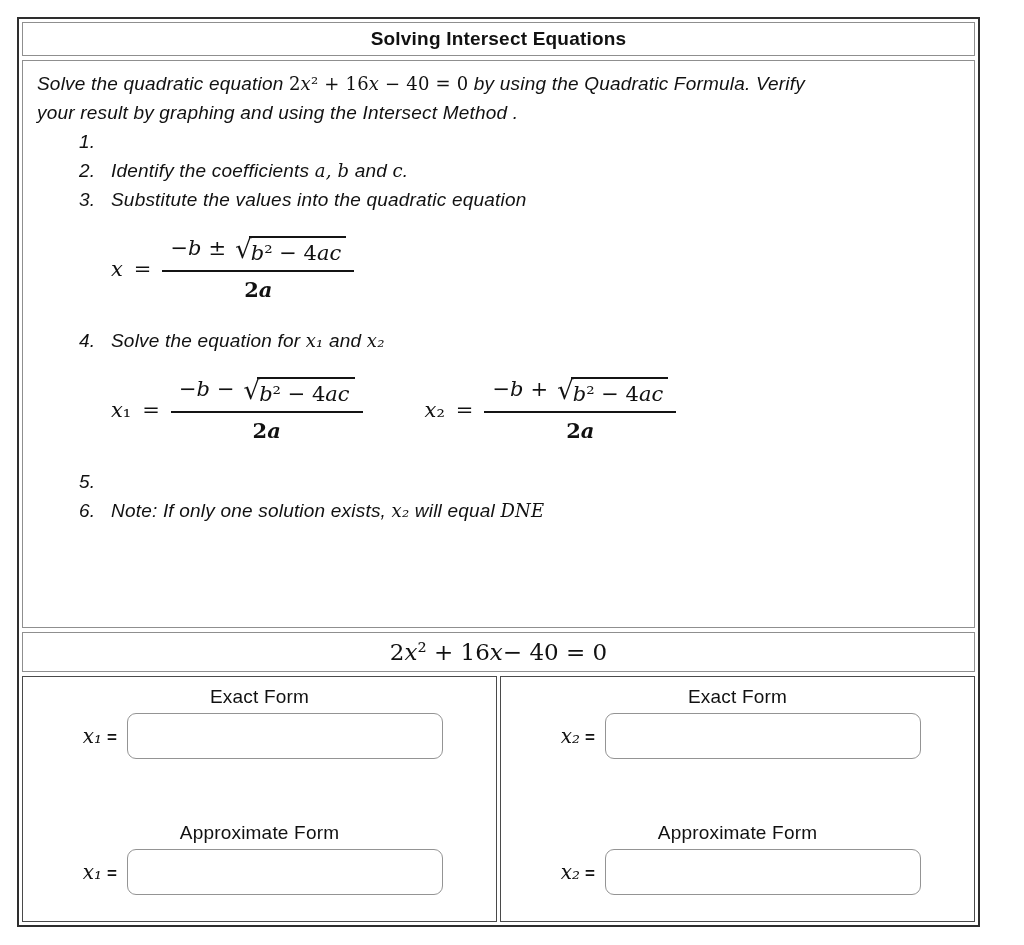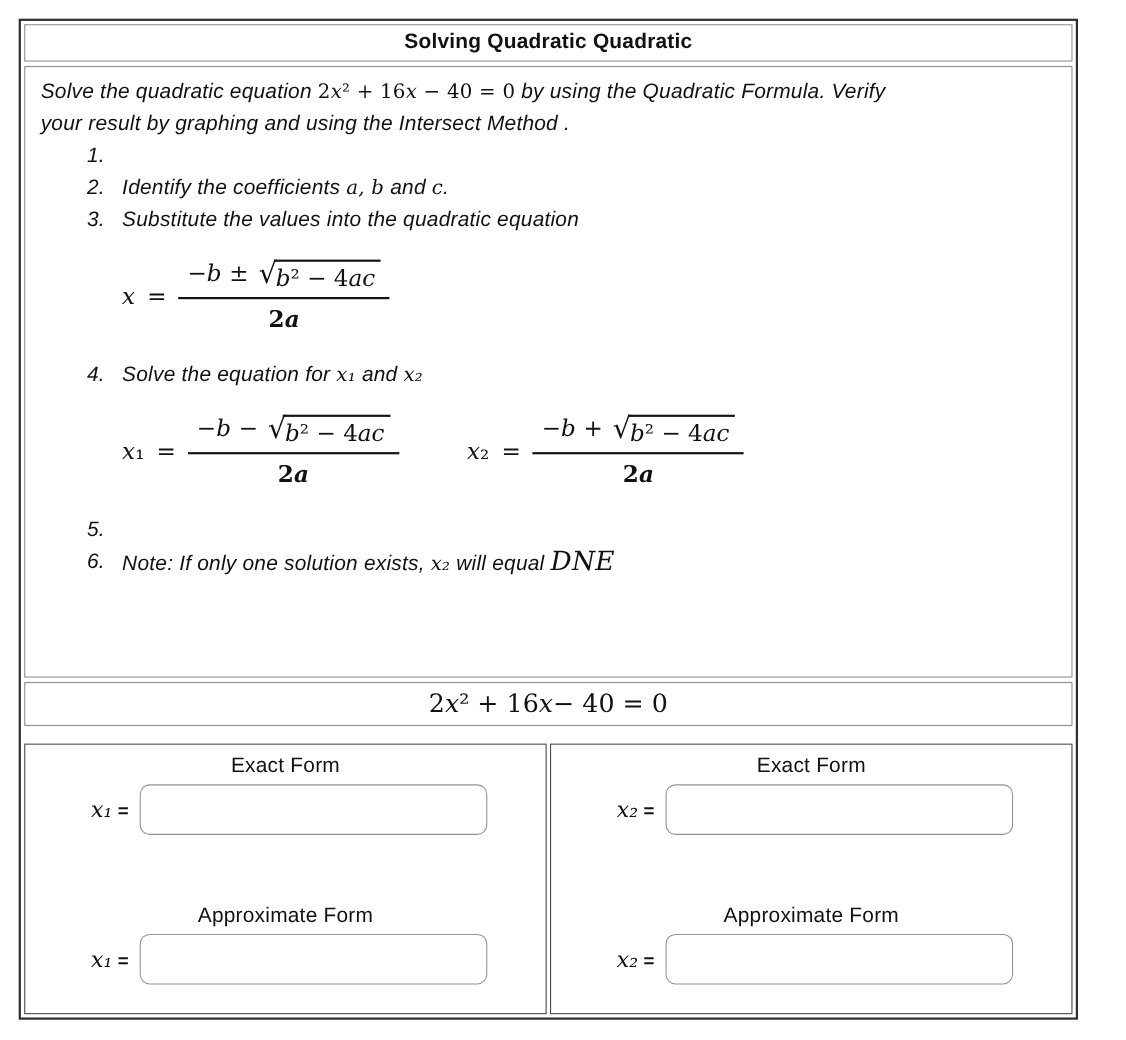--- a/index.html
+++ b/index.html
@@ -31,36 +31,36 @@
   .frac .dline{padding-top:5px;font-weight:bold;}
   .op{margin:0 7px;}
   .sqrt{display:inline-flex;align-items:flex-start;margin-left:2px;}
   .radical{font-size:26px;line-height:1.05;}
   .radicand{border-top:2px solid #141414;padding:3px 5px 0 2px;margin-left:-3px;}
   .it{font-style:italic;}
   
   .equation-cell{height:40px;display:flex;align-items:center;justify-content:center;
                  font-family:"DejaVu Serif",serif;font-size:23px;}
   
-  .answers-row{display:flex;gap:3px;height:246px;margin-top:12px;}
+  .answers-row{display:flex;gap:3px;height:246px;}
   .panel{flex:1;border:1px solid #4a4a4a;box-sizing:border-box;padding-top:8px;}
   .panel-header{text-align:center;font-size:19px;line-height:24px;letter-spacing:0.2px;}
   .answer-line{display:flex;align-items:center;justify-content:flex-end;padding-right:53px;margin-top:4px;}
   .answer-label{font-family:"DejaVu Serif",serif;font-style:italic;font-size:20px;margin-right:10px;white-space:nowrap;}
   .answer-label .es{font-style:normal;font-size:17px;margin-left:5px;font-family:"Liberation Sans",sans-serif;font-weight:bold;}
   .answer-input{width:316px;height:46px;box-sizing:border-box;border:1px solid #949494;border-radius:9px;
                 font-size:18px;padding:0 10px;outline:none;background:#fff;}
   .gap-approx{margin-top:62px;}
 </style>
 </head>
 <body>
 
 <div class="sheet">
 
-  <div class="cell title-cell">Solving Quadratic Quadratic</div>
+  <div class="cell title-cell">Solving Intersect Equations</div>
 
   <div class="cell body-cell">
     <div class="italic-txt intro">
       <span>Solve the quadratic equation </span><span><span class="mser">2</span><span class="mvar">x</span><span class="mser">² + 16</span><span class="mvar">x</span><span class="mser"> − 40 = 0</span></span><span> by using the Quadratic Formula. Verify</span><br>
       <span>your result by graphing and using the Intersect Method .</span>
     </div>
 
 
     <div class="italic-txt step">
       <span class="num">1.</span>
@@ -142,21 +142,21 @@
         </span>
       </span>
     </div>
 
     <div class="italic-txt step">
       <span class="num">5.</span>
     </div>
 
     <div class="italic-txt step">
       <span class="num">6.</span>
-      <span class="txt"><span>Note: If only one solution exists, </span><span class="mvar">x₂</span><span> will equal </span><span class="mvar" style="font-size:24px">DNE</span></span>
+      <span class="txt"><span>Note: If only one solution exists, </span><span class="mvar">x₂</span><span> will equal </span><span class="mvar" style="font-size:18px">DNE</span></span>
     </div>
   </div>
 
   <div class="cell equation-cell">
     <span>2</span>
       <span class="it">x</span>
       <span>² + 16</span>
       <span class="it">x</span>
       <span> − 40 = 0</span>
   </div>

